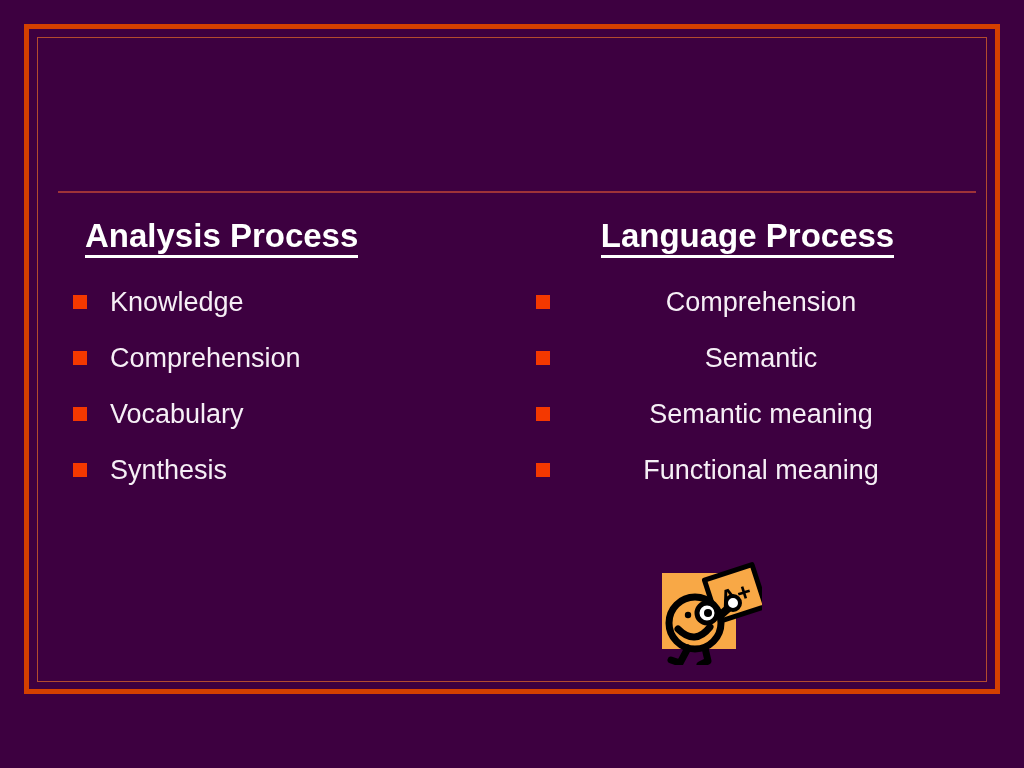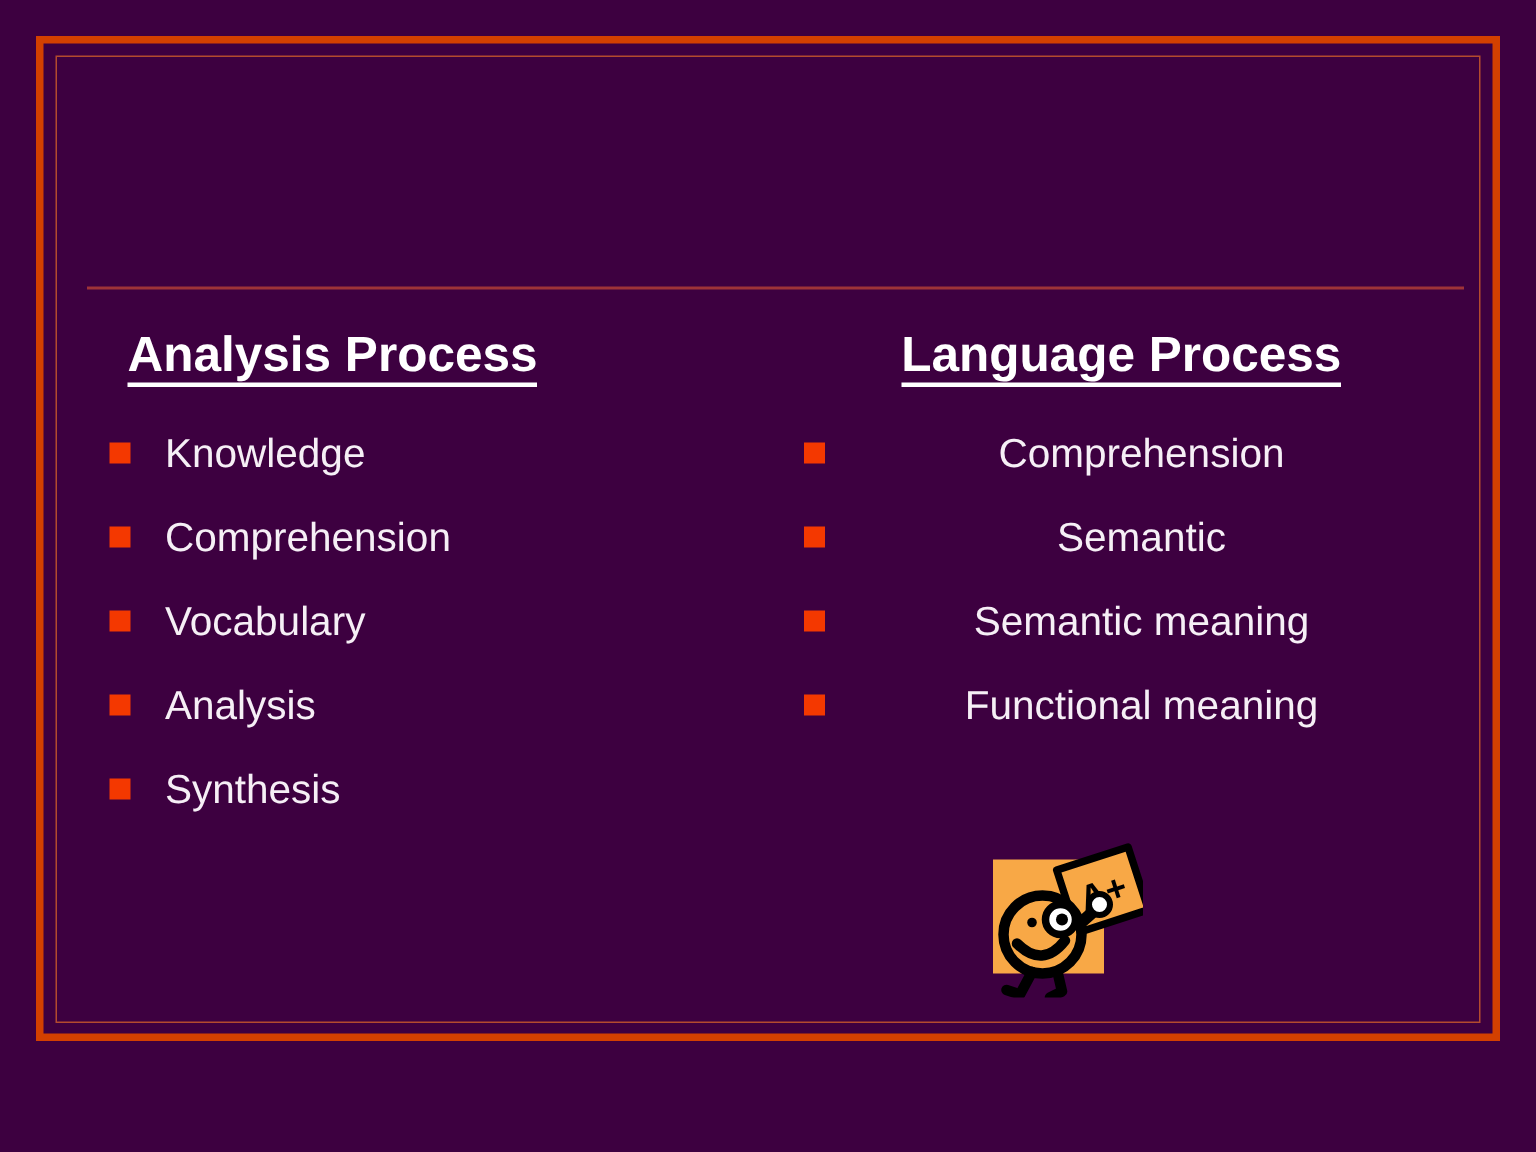--- a/index.html
+++ b/index.html
@@ -150,24 +150,20 @@
       <li>
         <span class="bullet-square"></span>
         <span>Comprehension</span>
       </li>
       <li>
         <span class="bullet-square"></span>
         <span>Vocabulary</span>
       </li>
       <li>
         <span class="bullet-square"></span>
-        <span>Analysis</span>
-      </li>
-      <li>
-        <span class="bullet-square"></span>
         <span>Synthesis</span>
       </li>
     </ul>
   </div>
 
   <div class="column" id="col-language">
     <div class="col-header">Language Process</div>
     <ul class="bullet-list">
       <li>
         <span class="bullet-square"></span>

